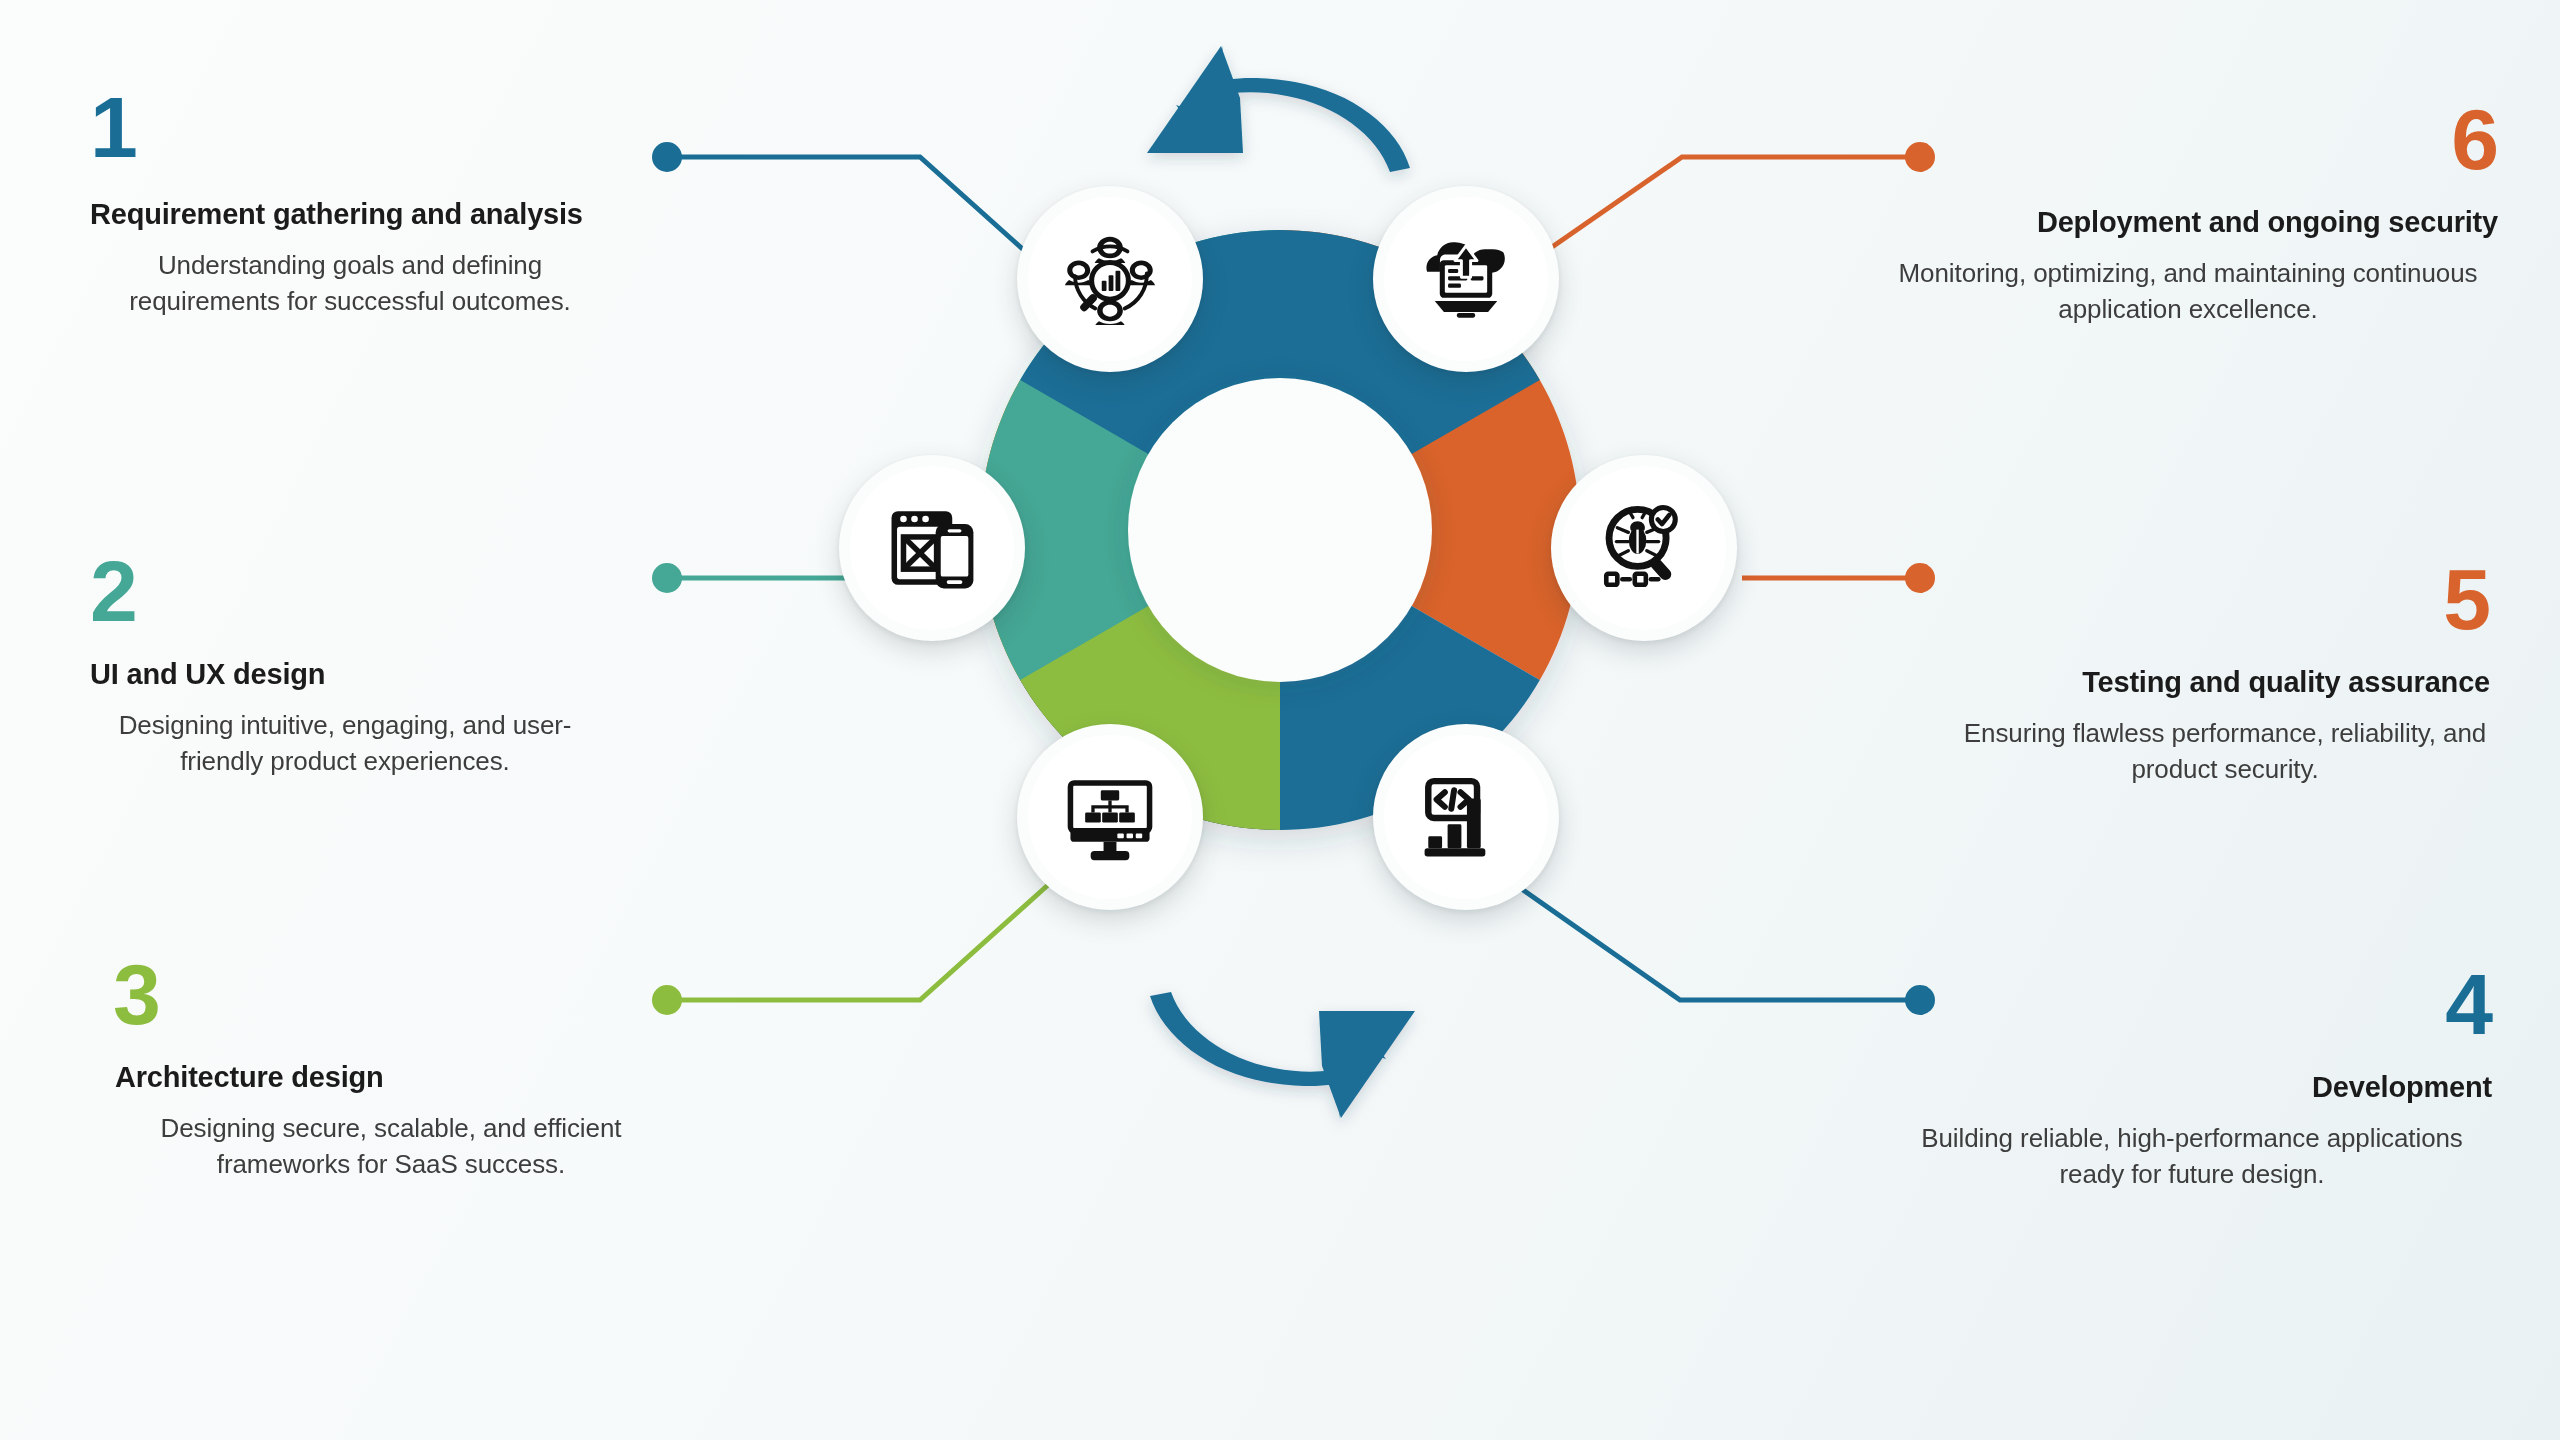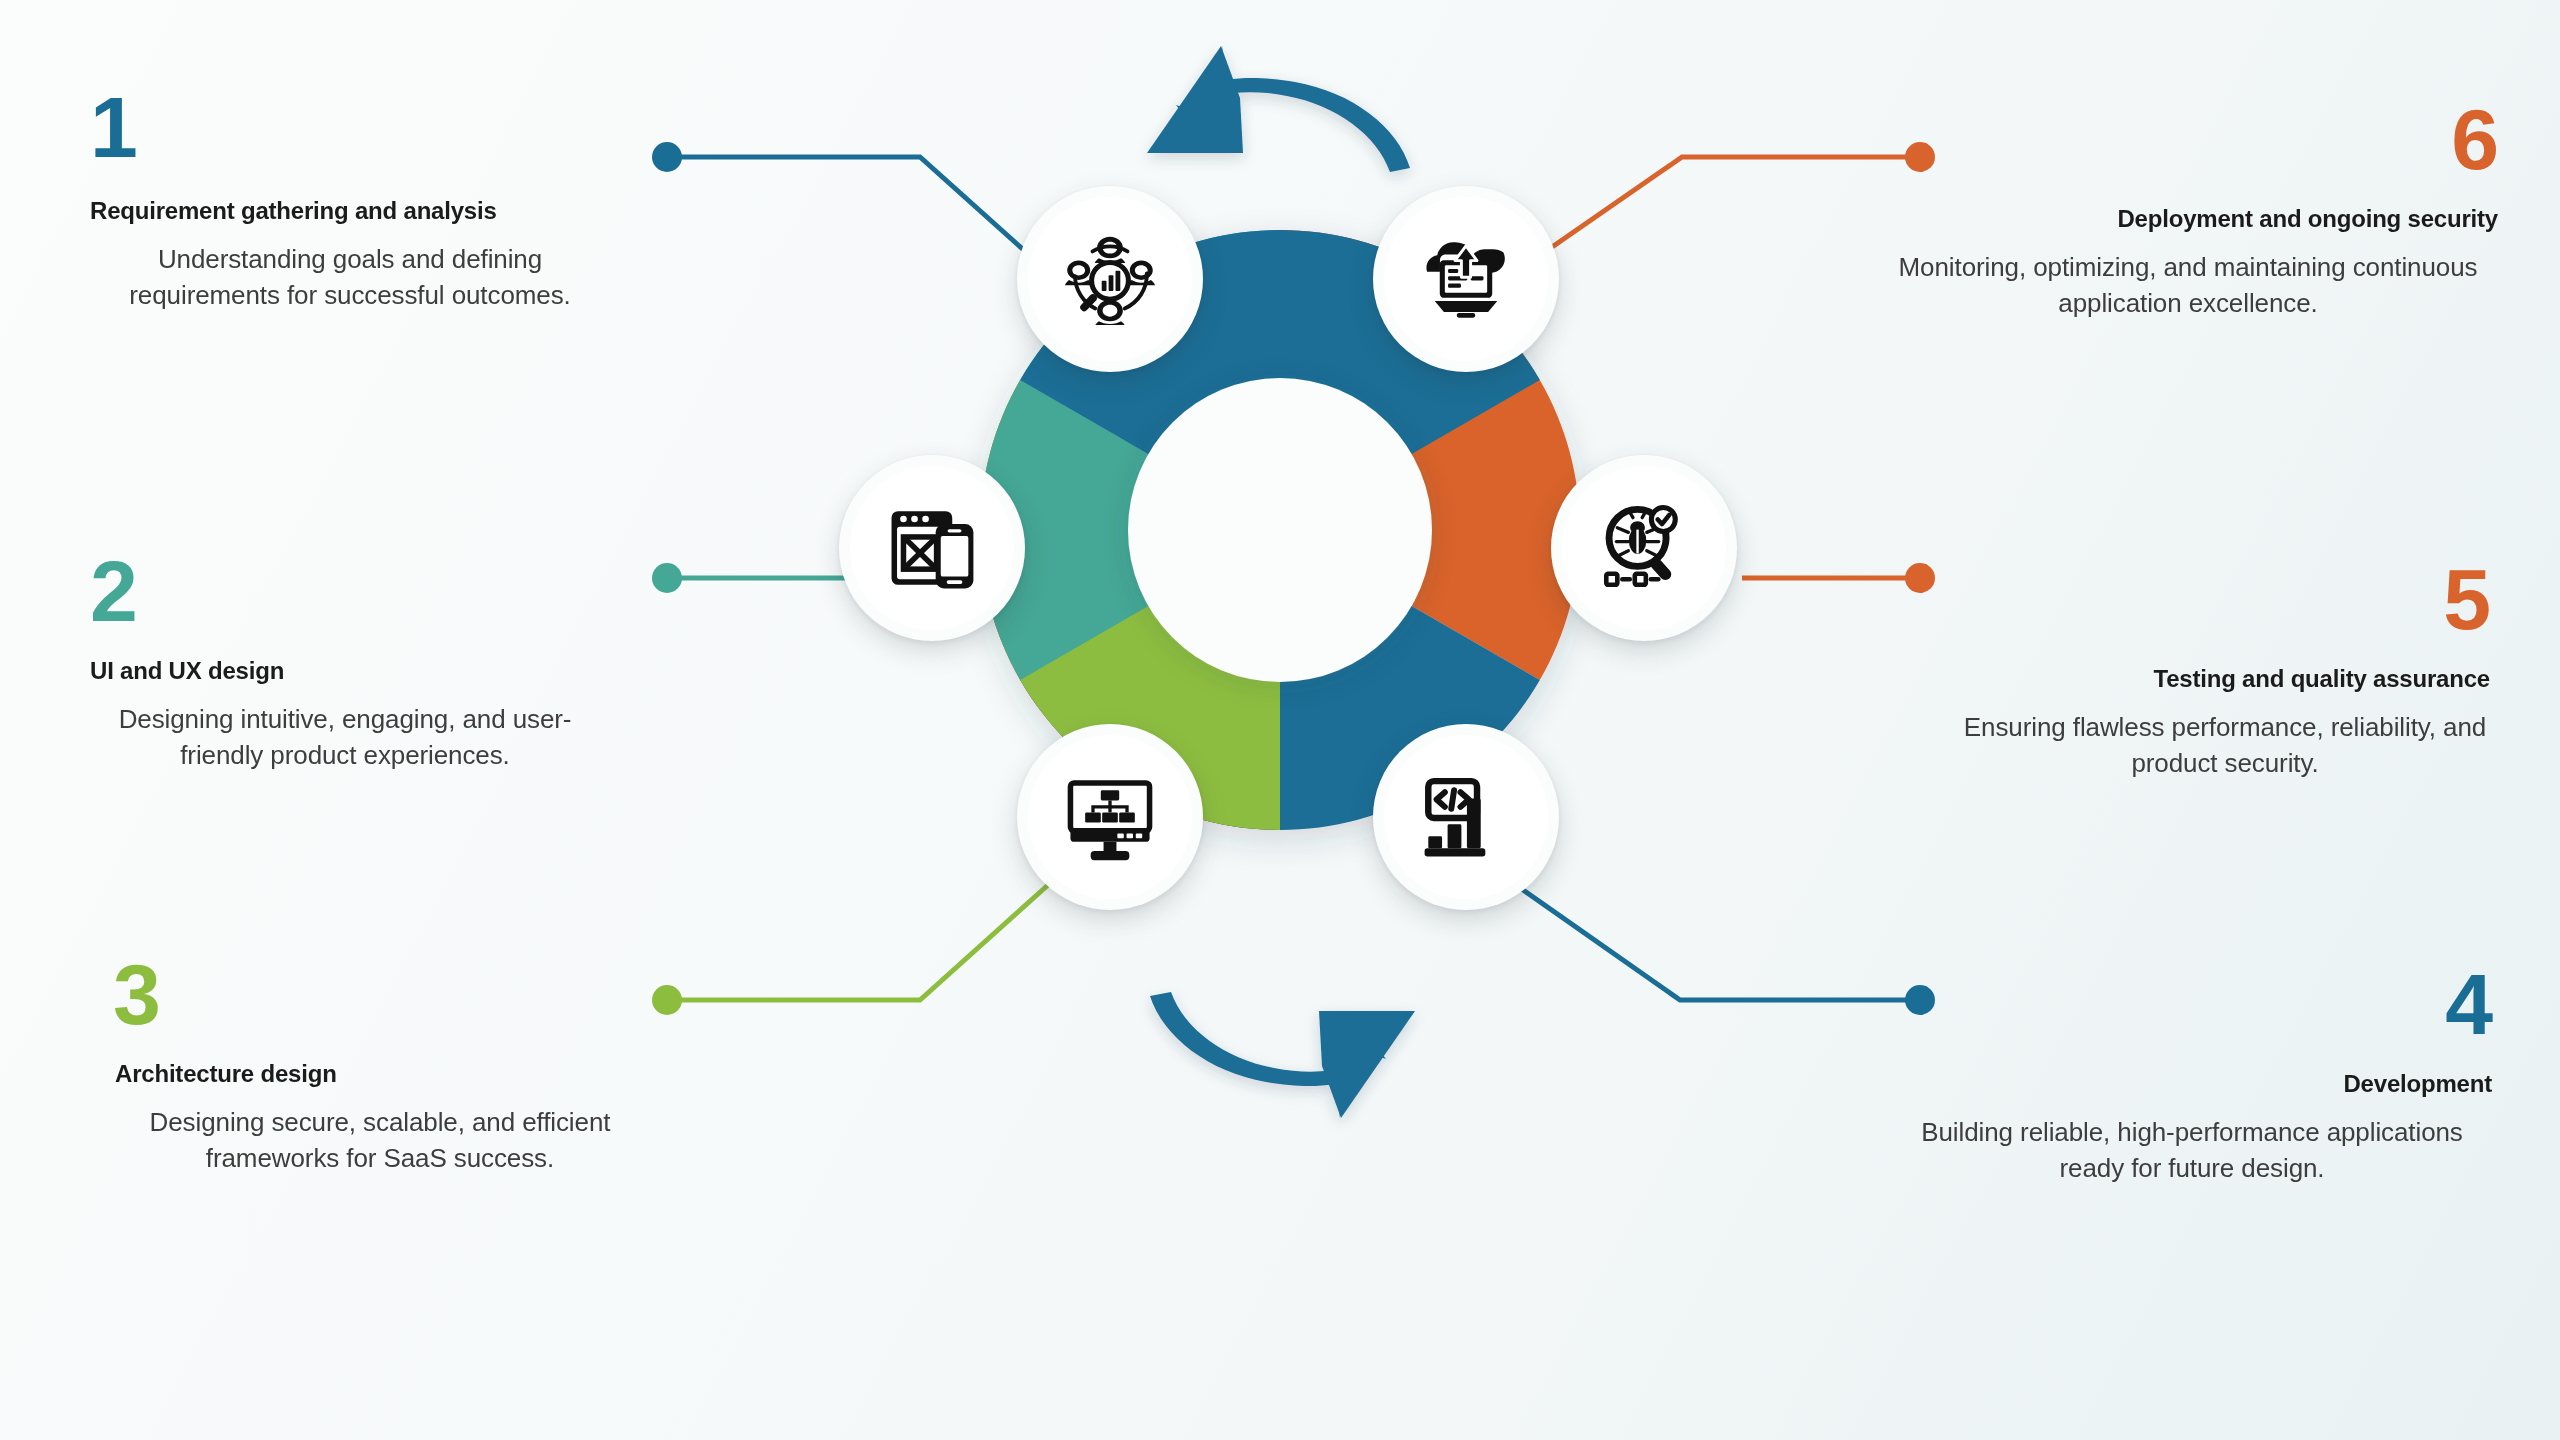--- a/index.html
+++ b/index.html
@@ -15,21 +15,21 @@
   
   .block{position:absolute;width:700px;}
   .block.left{text-align:left;}
   .block.right{text-align:right;}
   .num{
     font-size:86px;line-height:0.92;font-weight:700;
     letter-spacing:-1px;margin:0 0 26px 0;
     font-family:"Liberation Sans", sans-serif;
   }
   .blk-title{
-    font-size:24px;font-weight:700;color:#1b1b1b;
+    font-size:29px;font-weight:700;color:#1b1b1b;
     margin:16px 0 16px 0;line-height:1.2;letter-spacing:-0.2px;
   }
   .blk-desc{
     font-size:26px;color:#3d3d3d;line-height:1.37;margin:0;
     font-weight:400;letter-spacing:-0.1px;text-align:center;
   }
 
   
   #block-1{left:90px;top:88px;}
   #block-2{left:90px;top:552px;}
@@ -303,21 +303,21 @@
 
   <div class="block left" id="block-2">
     <div class="num" style="color:#45a795">2</div>
     <div class="blk-title">UI and UX design</div>
     <div class="blk-desc" style="max-width:510px">Designing intuitive, engaging, and user-friendly product experiences.</div>
   </div>
 
   <div class="block left" id="block-3">
     <div class="num" style="color:#8dbd3f">3</div>
     <div class="blk-title" style="margin-left:10px">Architecture design</div>
-    <div class="blk-desc" style="max-width:530px;margin-left:10px">Designing secure, scalable, and efficient frameworks for SaaS success.</div>
+    <div class="blk-desc" style="max-width:530px;margin-left:21px">Designing secure, scalable, and efficient frameworks for SaaS success.</div>
   </div>
 
   <div class="block right" id="block-6">
     <div class="num" style="color:#d9632c">6</div>
     <div class="blk-title">Deployment and ongoing security</div>
     <div class="blk-desc" style="max-width:620px;margin-left:auto">Monitoring, optimizing, and maintaining continuous application excellence.</div>
   </div>
 
   <div class="block right" id="block-5">
     <div class="num" style="color:#d9632c">5</div>

